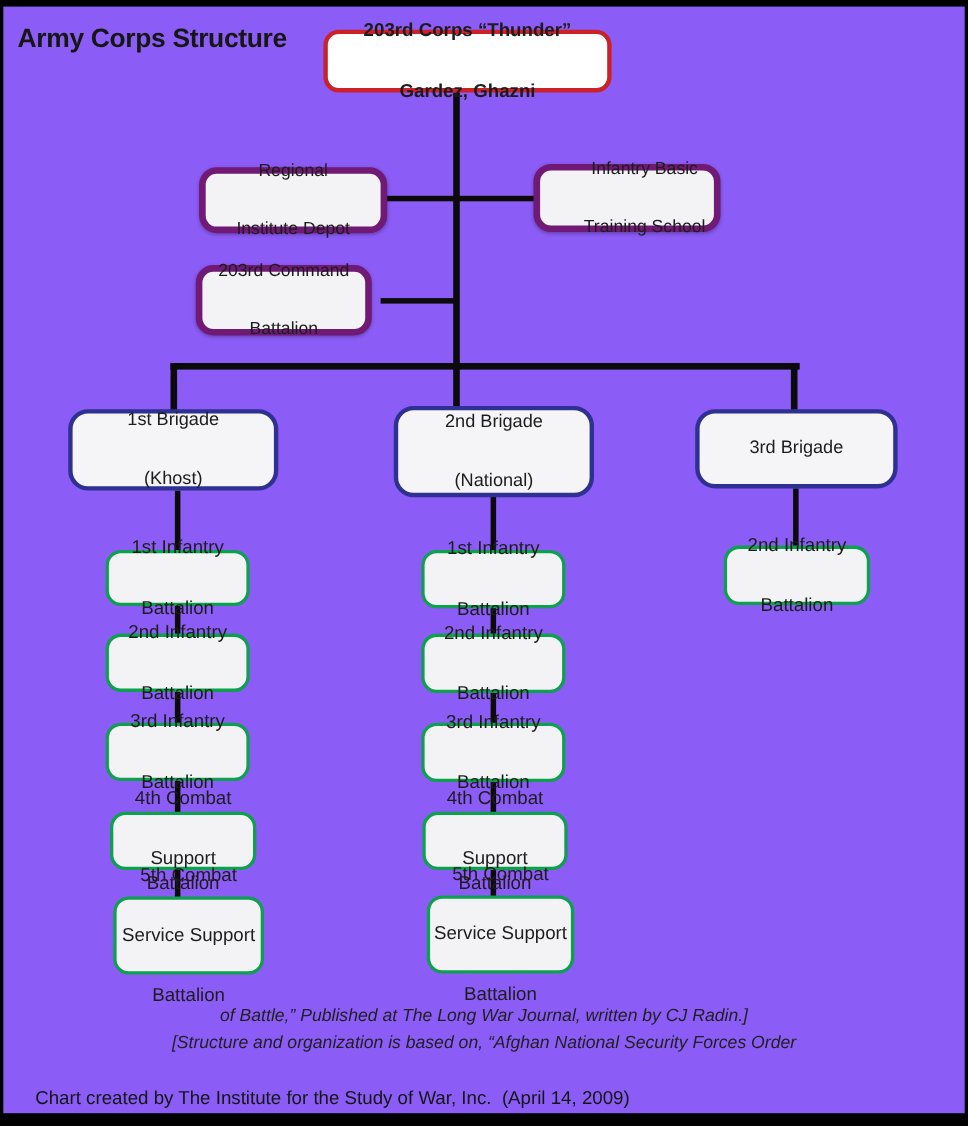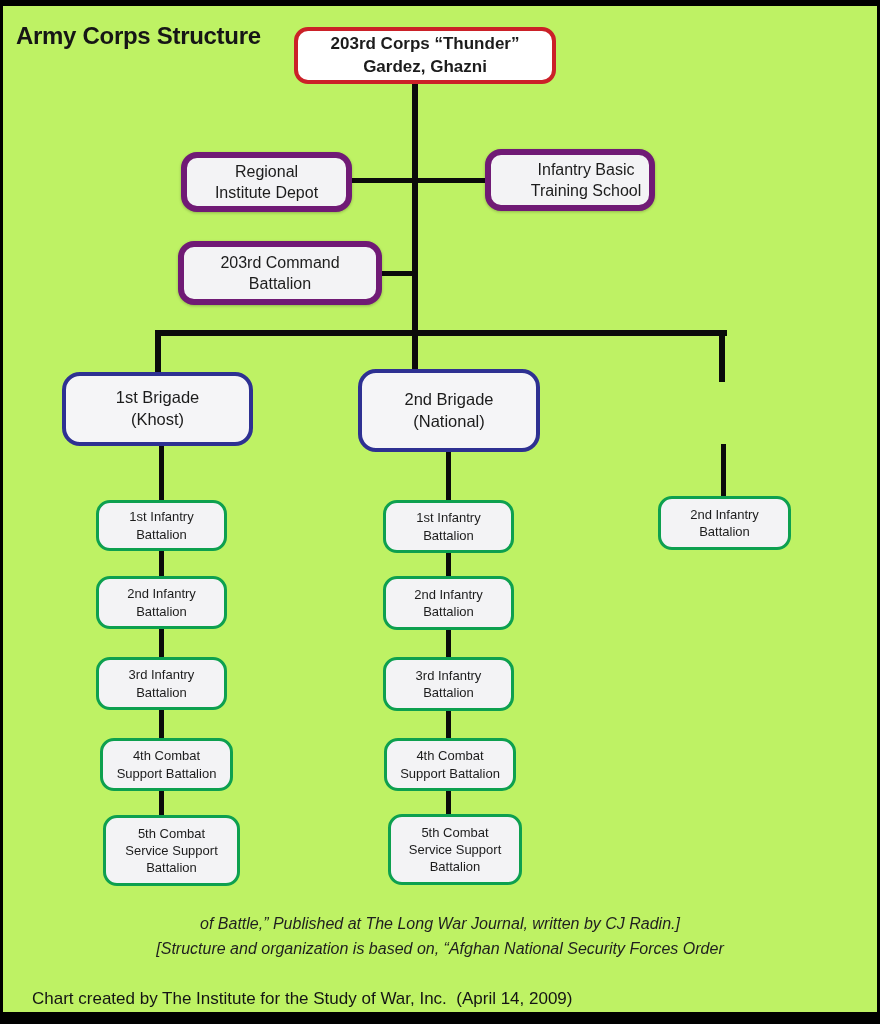--- a/index.html
+++ b/index.html
@@ -3,21 +3,21 @@
 <meta charset="utf-8">
 <style>
   html,body{margin:0;padding:0;}
   body{
     font-family:"Liberation Sans","DejaVu Sans",sans-serif;
     background:#888;
   }
   .page{
     position:relative;
     width:880px;height:1024px;
-    background:#bef264;
+    background:#8b5cf6;
     overflow:hidden;
   }
   
   .frame-edge{position:absolute;background:#000;z-index:6;}
   .frame-top{left:0;top:0;width:880px;height:6px;}
   .frame-bottom{left:0;top:1012px;width:880px;height:12px;}
   .frame-left{left:0;top:0;width:3px;height:1024px;}
   .frame-right{left:877px;top:0;width:3px;height:1024px;}
 
   .title{
@@ -28,20 +28,21 @@
 
   
   .line{position:absolute;background:#0b0b0b;z-index:1;}
 
   
   .node{
     position:absolute;z-index:2;
     display:flex;flex-direction:column;align-items:center;justify-content:center;
     text-align:center;color:#1c1c1c;
     box-sizing:border-box;
+    gap:32px;
   }
   .node span{display:block;line-height:1.32;}
 
   .corps{
     background:#ffffff;
     border:4px solid #cb2128;
     border-radius:14px;
     font-weight:bold;font-size:17px;
   }
   .unit{
@@ -54,21 +55,21 @@
   .brigade{
     background:#f5f5f7;
     border:4px solid #2e3192;
     border-radius:18px;
     font-size:16.5px;
   }
   .battalion{
     background:#f3f3f5;
     border:3px solid #0da04f;
     border-radius:14px;
-    font-size:13px;
+    font-size:17px;
   }
 
   .citation{
     position:absolute;left:0;top:912px;width:880px;
     text-align:center;font-style:italic;font-size:16px;color:#1f1f1f;
   }
   .citation span{display:block;line-height:1.55;}
 
   .footer-credit{
     position:absolute;left:8px;top:989px;
@@ -107,32 +108,35 @@
   </div>
 
   <div class="node unit" style="left:181px;top:152px;width:171px;height:60px;">
     <span>Regional</span>
     <span>Institute Depot</span>
   </div>
   <div class="node unit" style="left:485px;top:149px;width:170px;height:62px;padding-left:32px;">
     <span>Infantry Basic</span>
     <span>Training School</span>
   </div>
-  <div class="node unit" style="left:178px;top:241px;width:204px;height:64px;">
+  <div class="node unit" style="left:178px;top:241px;width:160px;height:64px;">
     <span>203rd Command</span>
     <span>Battalion</span>
   </div>
 
   <div class="node brigade" style="left:62px;top:372px;width:191px;height:74px;">
     <span>1st Brigade</span>
     <span>(Khost)</span>
   </div>
   <div class="node brigade" style="left:358px;top:369px;width:182px;height:83px;">
     <span>2nd Brigade</span>
     <span>(National)</span>
+  </div>
+  <div class="node brigade" style="left:632px;top:372px;width:184px;height:72px;">
+    <span>3rd Brigade</span>
   </div>
 
   <div class="node battalion" style="left:96px;top:500px;width:131px;height:51px;">
     <span>1st Infantry</span>
     <span>Battalion</span>
   </div>
   <div class="node battalion" style="left:96px;top:576px;width:131px;height:53px;">
     <span>2nd Infantry</span>
     <span>Battalion</span>
   </div>

